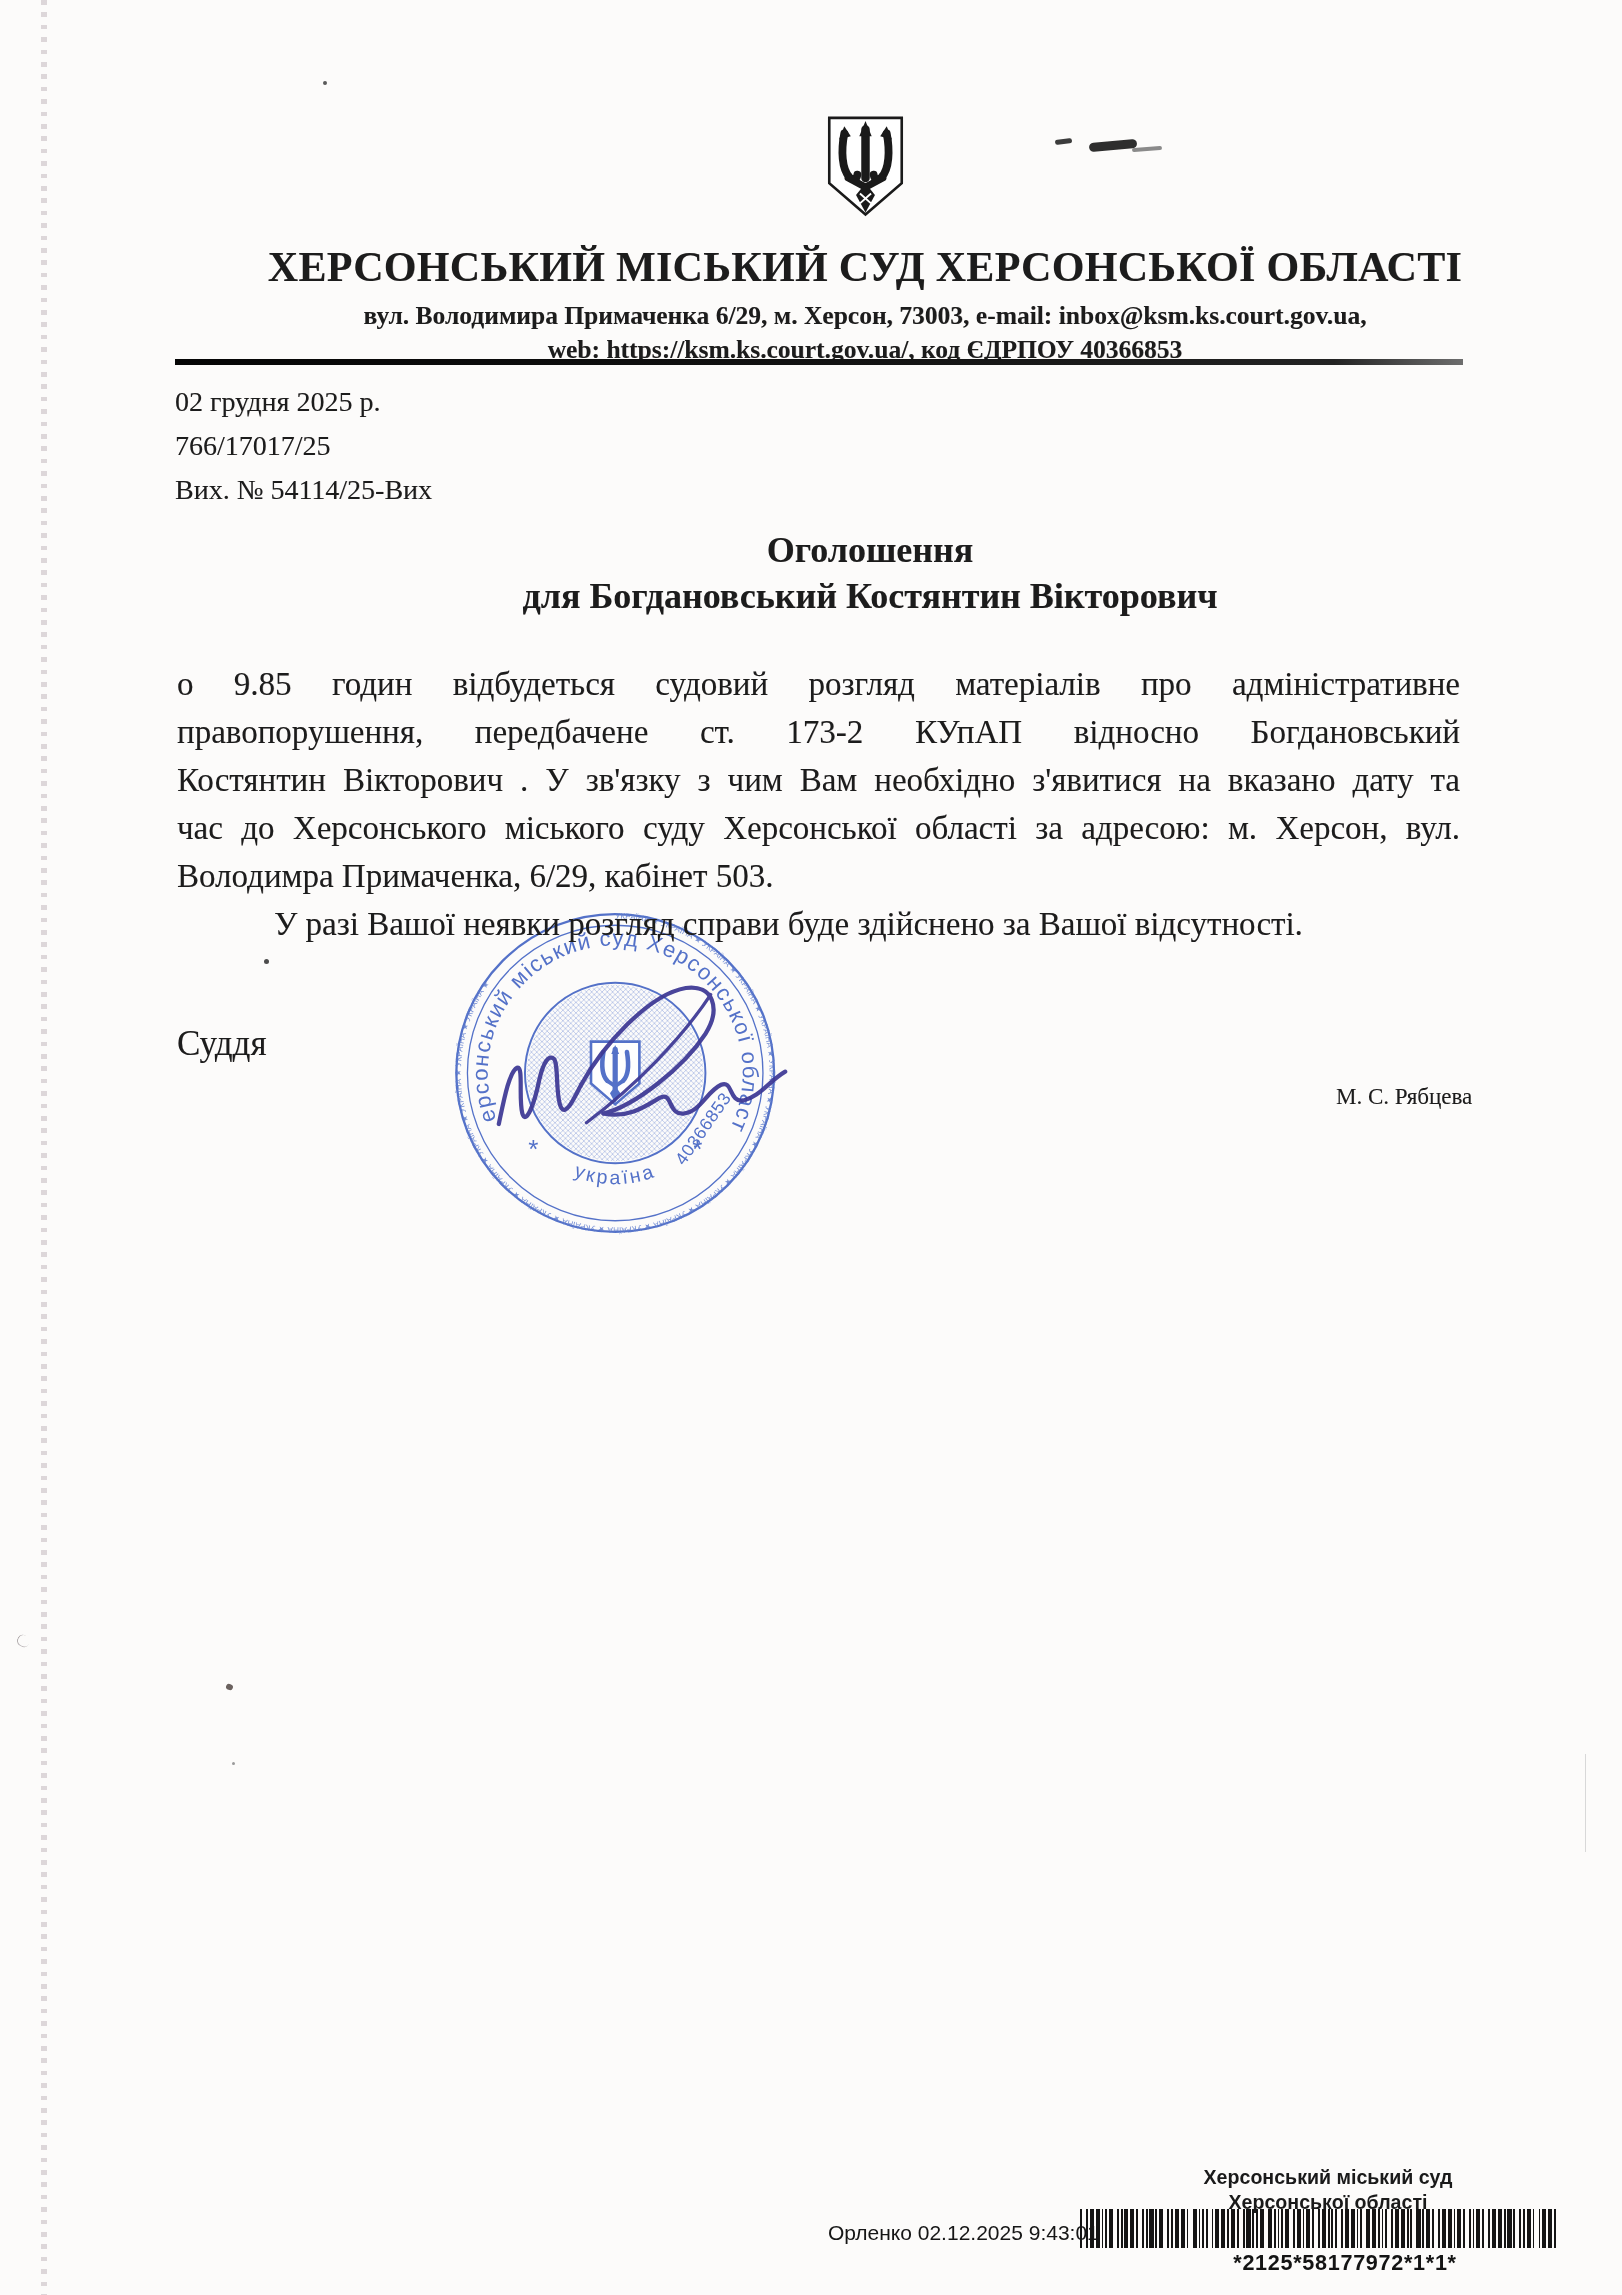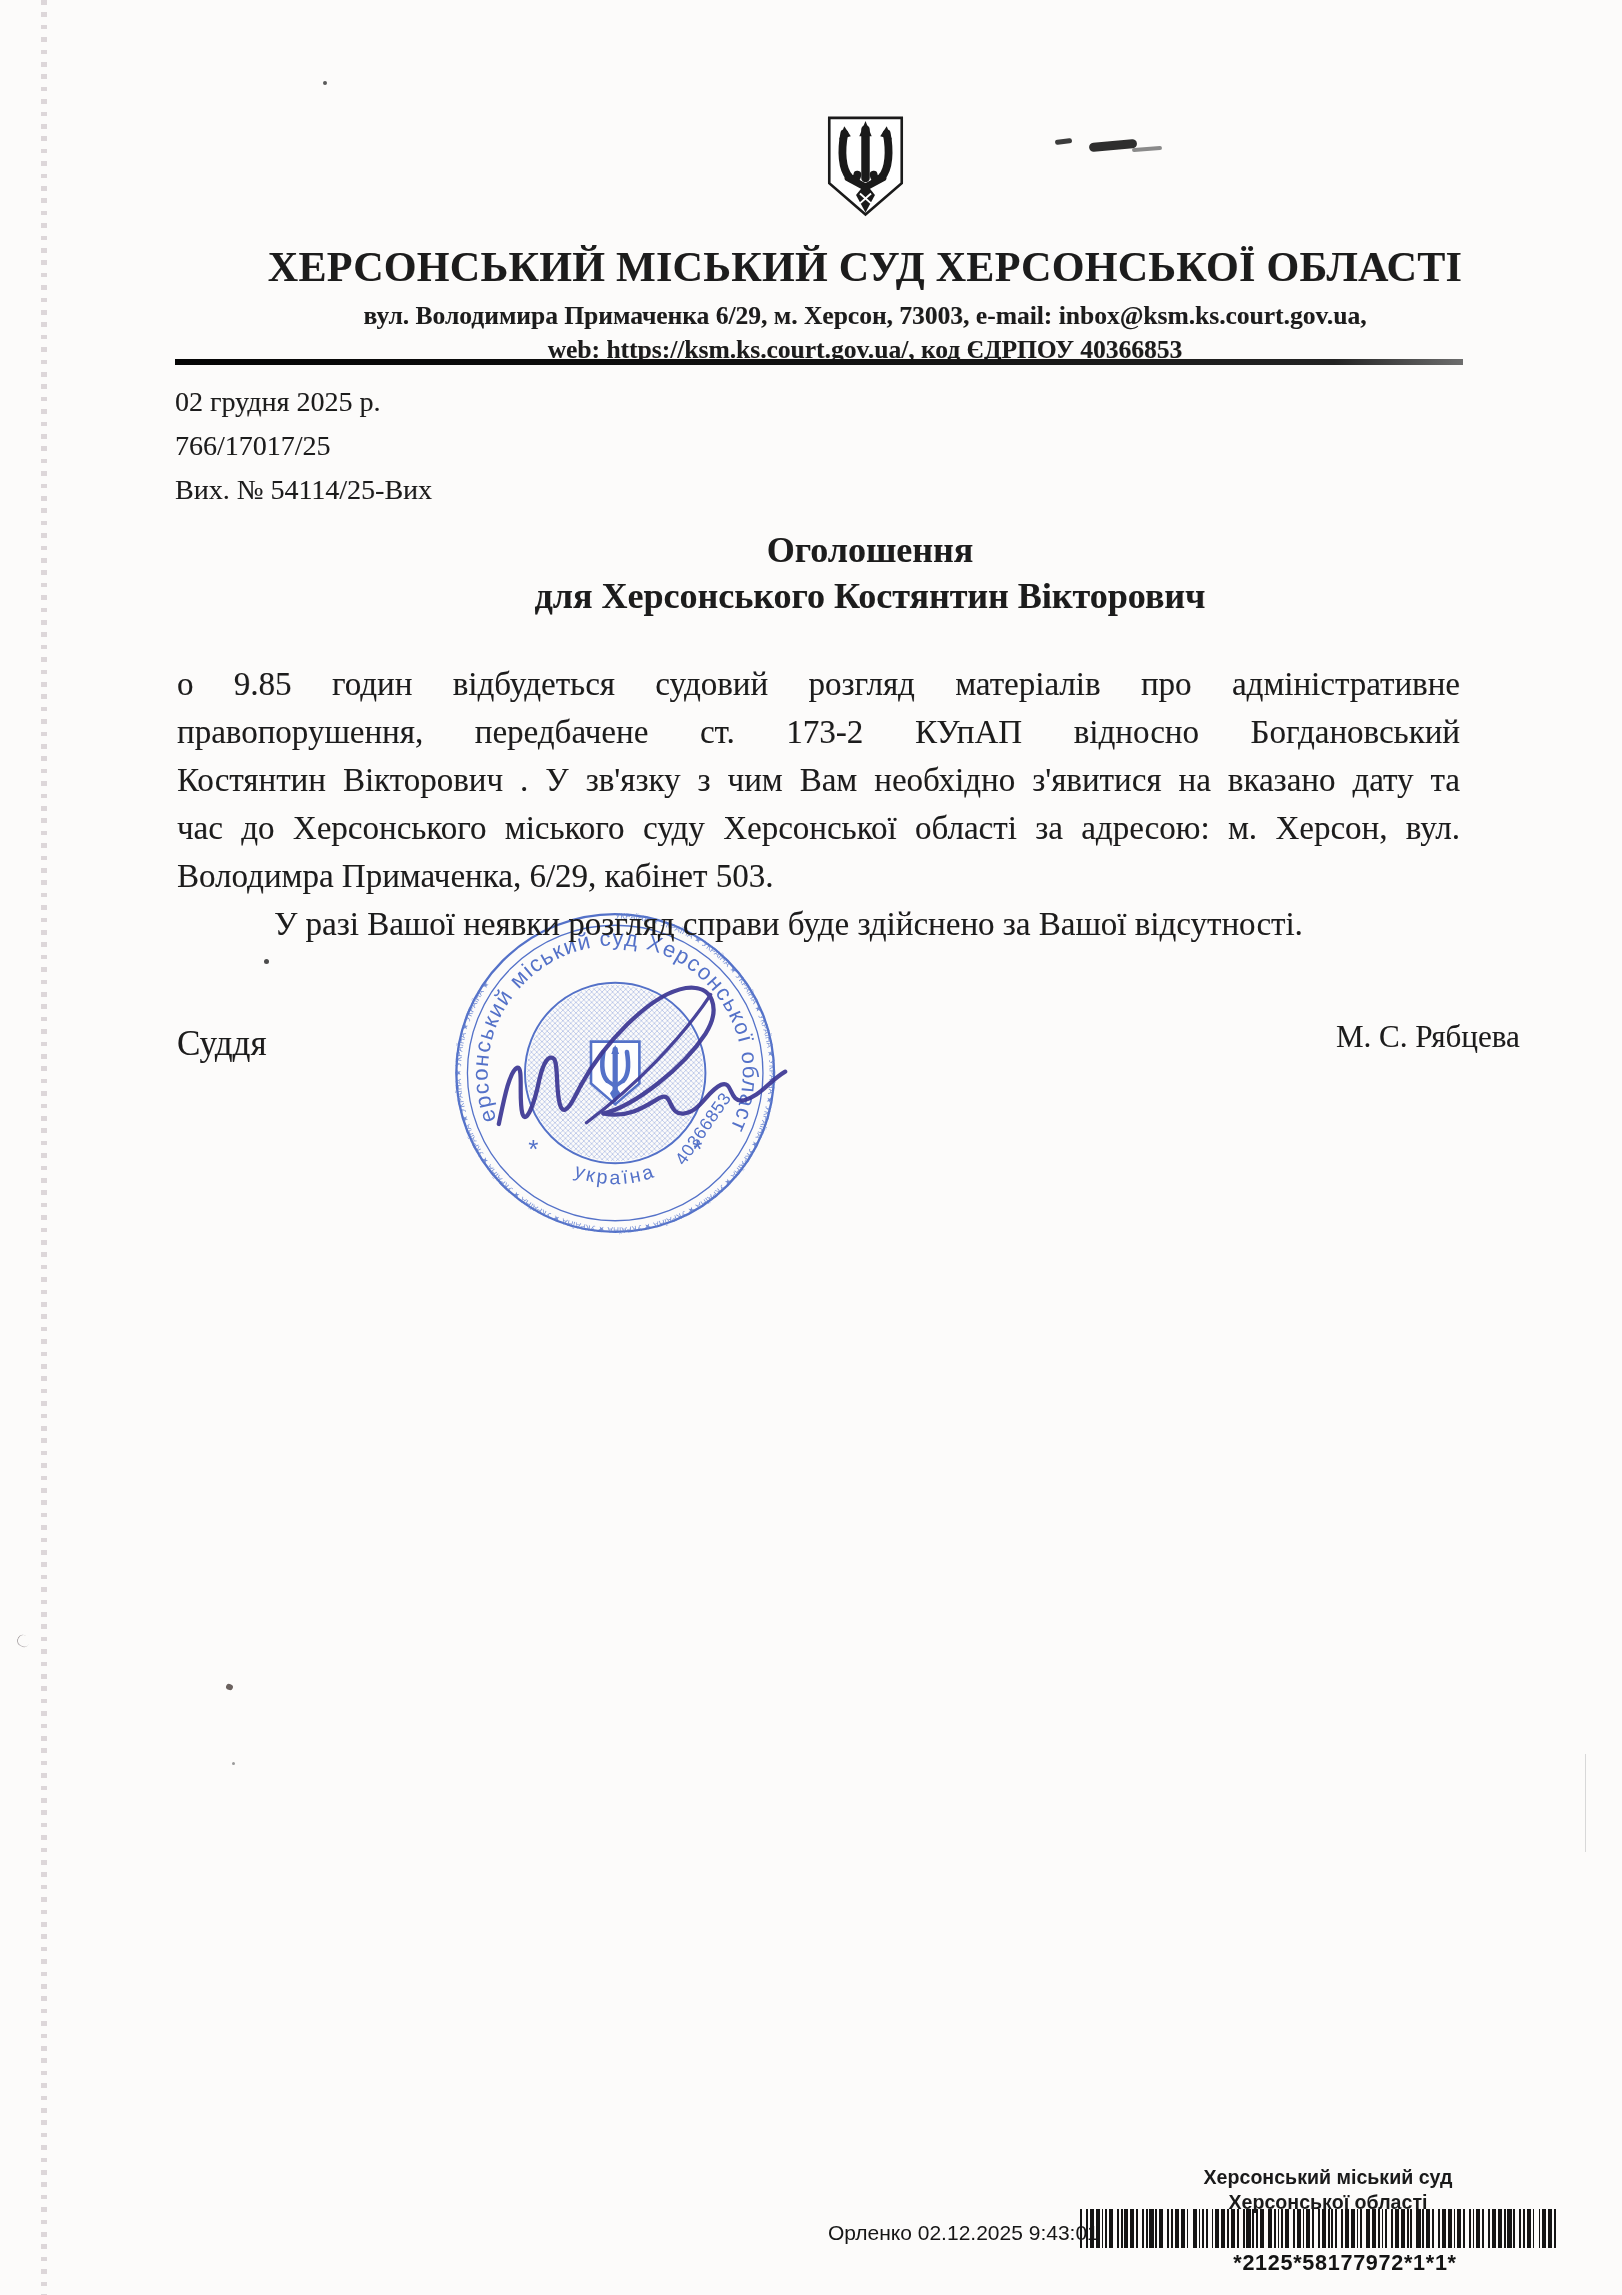--- a/index.html
+++ b/index.html
@@ -25,21 +25,21 @@
 
   
   #body-text{left:177px;top:660px;width:1283px;font-size:33px;line-height:48px;z-index:3;}
   .bl{text-align:justify;text-align-last:justify;}
   .bl-last{text-align:left;}
   .ind{padding-left:97px;}
   .bl,.bl-last{min-height:48px;}
 
   
   #judge-label{left:177px;top:1024px;font-size:35px;z-index:3;}
-  #judge-name{left:1336px;top:1019px;font-size:31px;z-index:3;}
+  #judge-name{left:1336px;top:1084px;font-size:23px;z-index:3;}
 
   
   #stamp-wrap{left:419px;top:903px;width:497px;height:340px;z-index:2;}
   #stamp-wrap svg{overflow:visible;}
 
   
   #footer-court{left:1328px;top:2165px;font-size:19.6px;line-height:25px;
                 font-family:"Liberation Sans",sans-serif;color:#1a1a1a;}
   #operator{left:828px;top:2221px;font-size:21px;font-family:"Liberation Sans",sans-serif;color:#161616;white-space:nowrap;}
   #barcode{left:1080px;top:2209px;width:505px;height:39px;display:flex;align-items:stretch;}
@@ -100,21 +100,21 @@
   <div class="abs" id="rule"></div>
 
   <div class="abs ink" id="meta">
     <div>02 грудня 2025 р.</div>
     <div>766/17017/25</div>
     <div>Вих. № 54114/25-Вих</div>
   </div>
 
   <div class="abs ctr ink" id="title">
     <div>Оголошення</div>
-    <div>для Херсонського Костянтин Вікторович</div>
+    <div>для Богдановський Костянтин Вікторович</div>
   </div>
 
   <div class="abs ink" id="body-text">
     <div class="bl">о 9.85 годин відбудеться судовий розгляд матеріалів про адміністративне</div>
     <div class="bl">правопорушення, передбачене ст.  173-2 КУпАП  відносно Богдановський</div>
     <div class="bl">Костянтин Вікторович . У зв'язку з чим Вам необхідно з'явитися на вказано дату та</div>
     <div class="bl">час до Херсонського міського суду Херсонської області за адресою: м. Херсон, вул.</div>
     <div class="bl-last">Володимра Примаченка, 6/29, кабінет 503.</div>
     <div class="bl-last ind">У разі Вашої неявки розгляд справи буде здійснено за Вашої відсутності.</div>
   </div>

